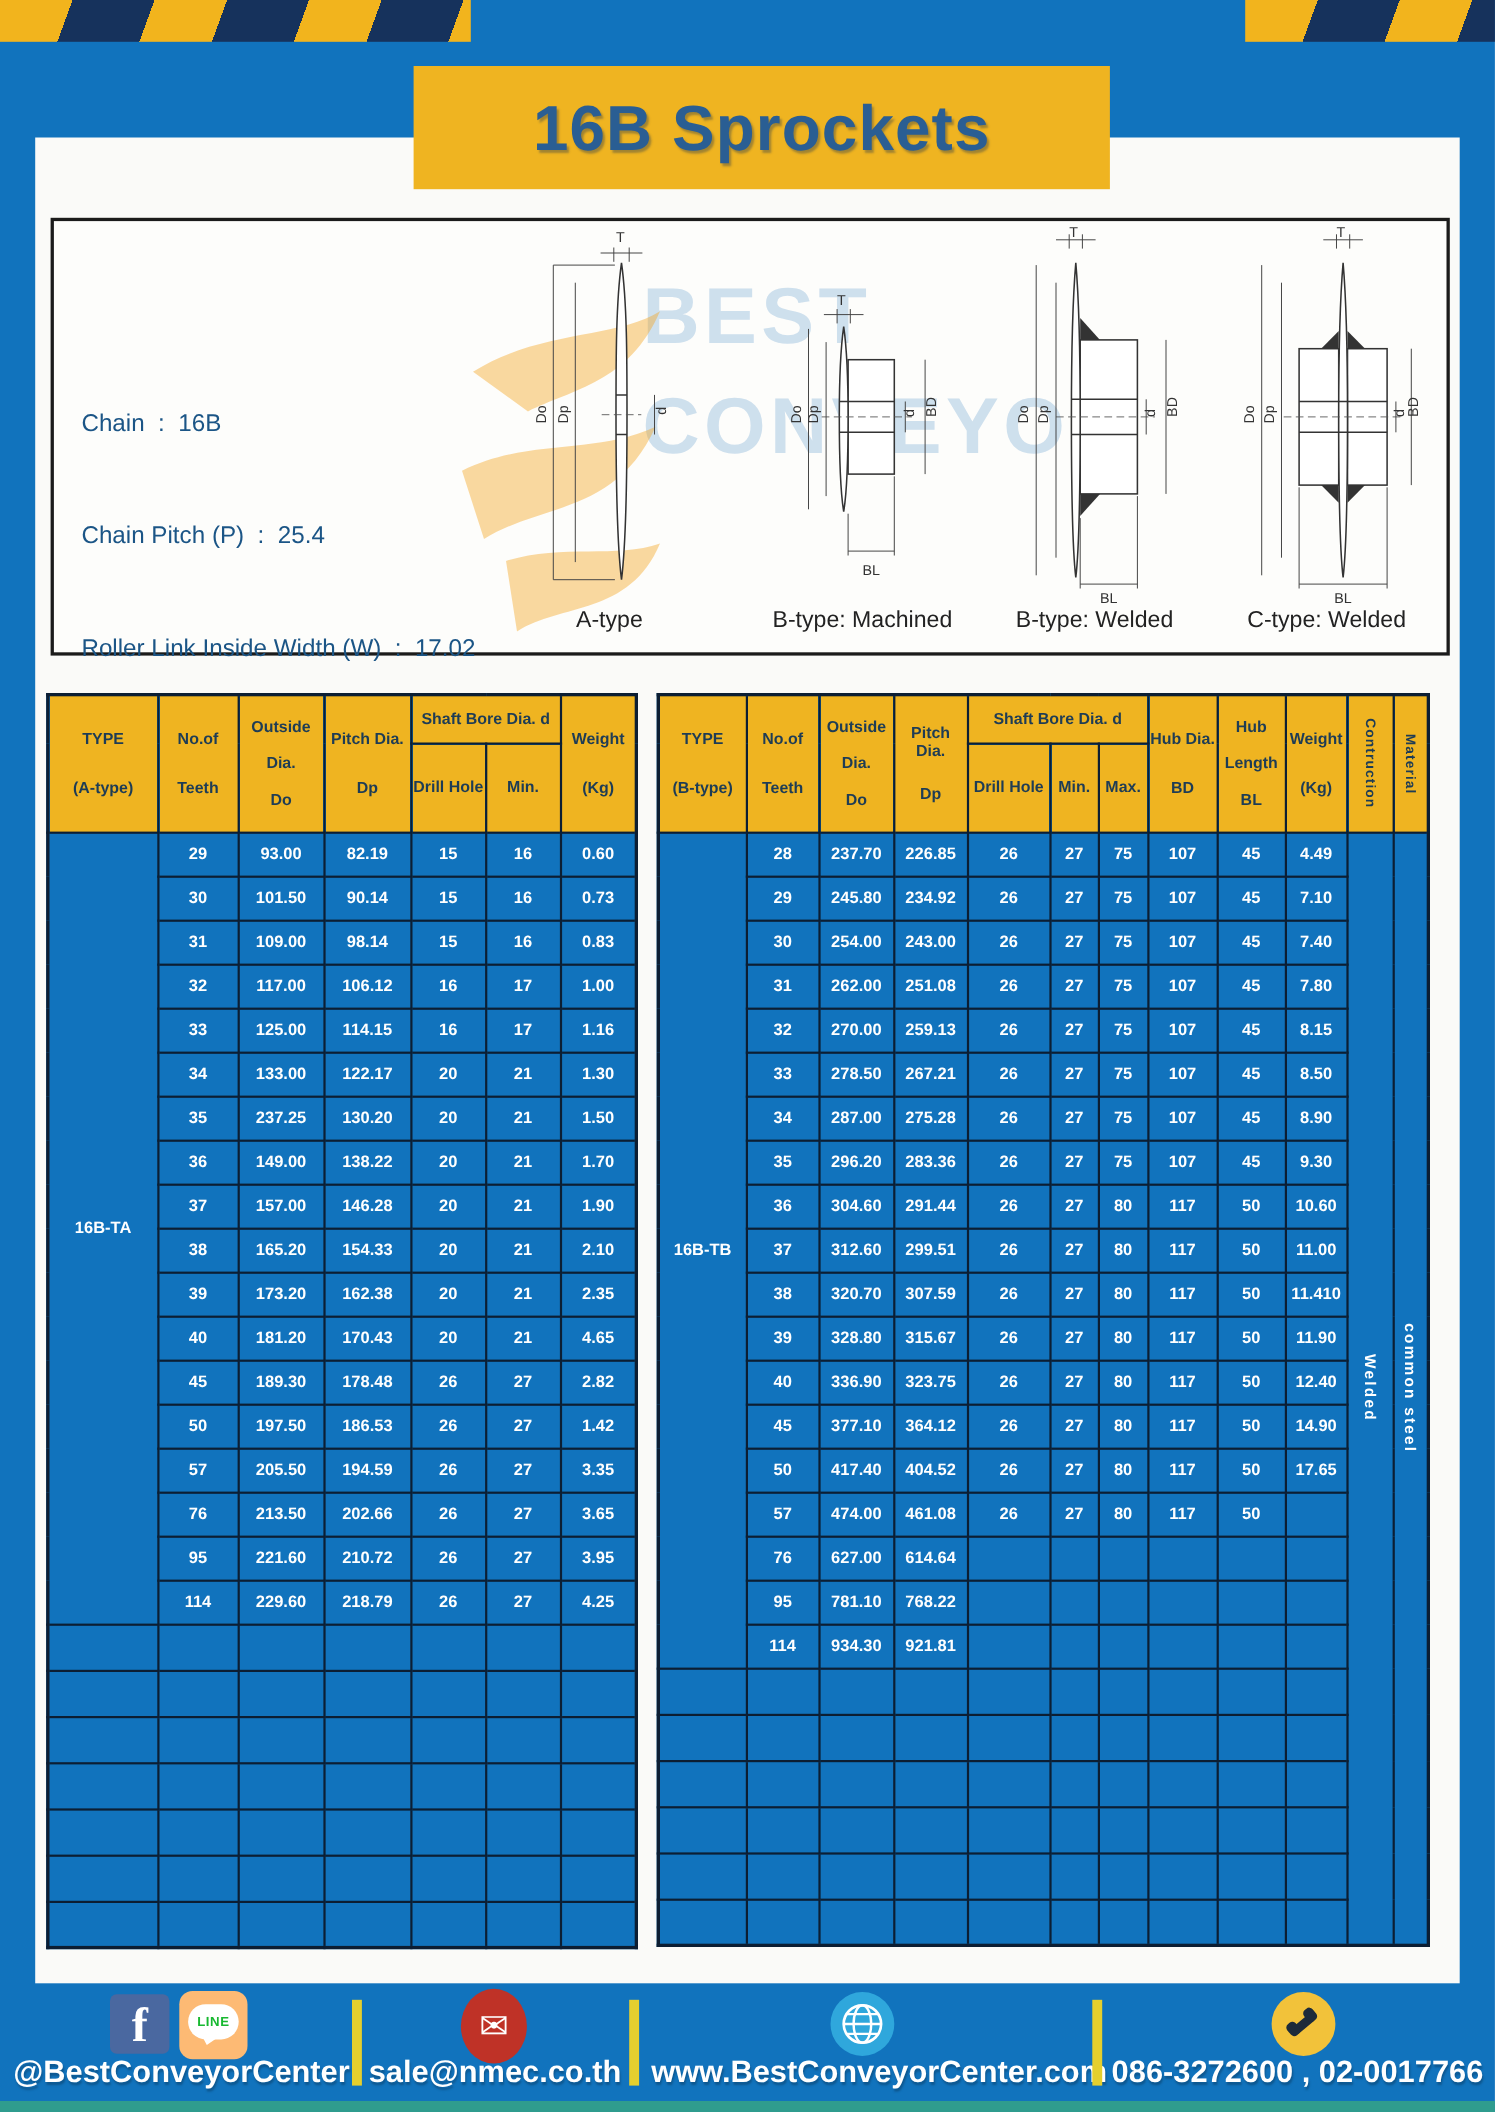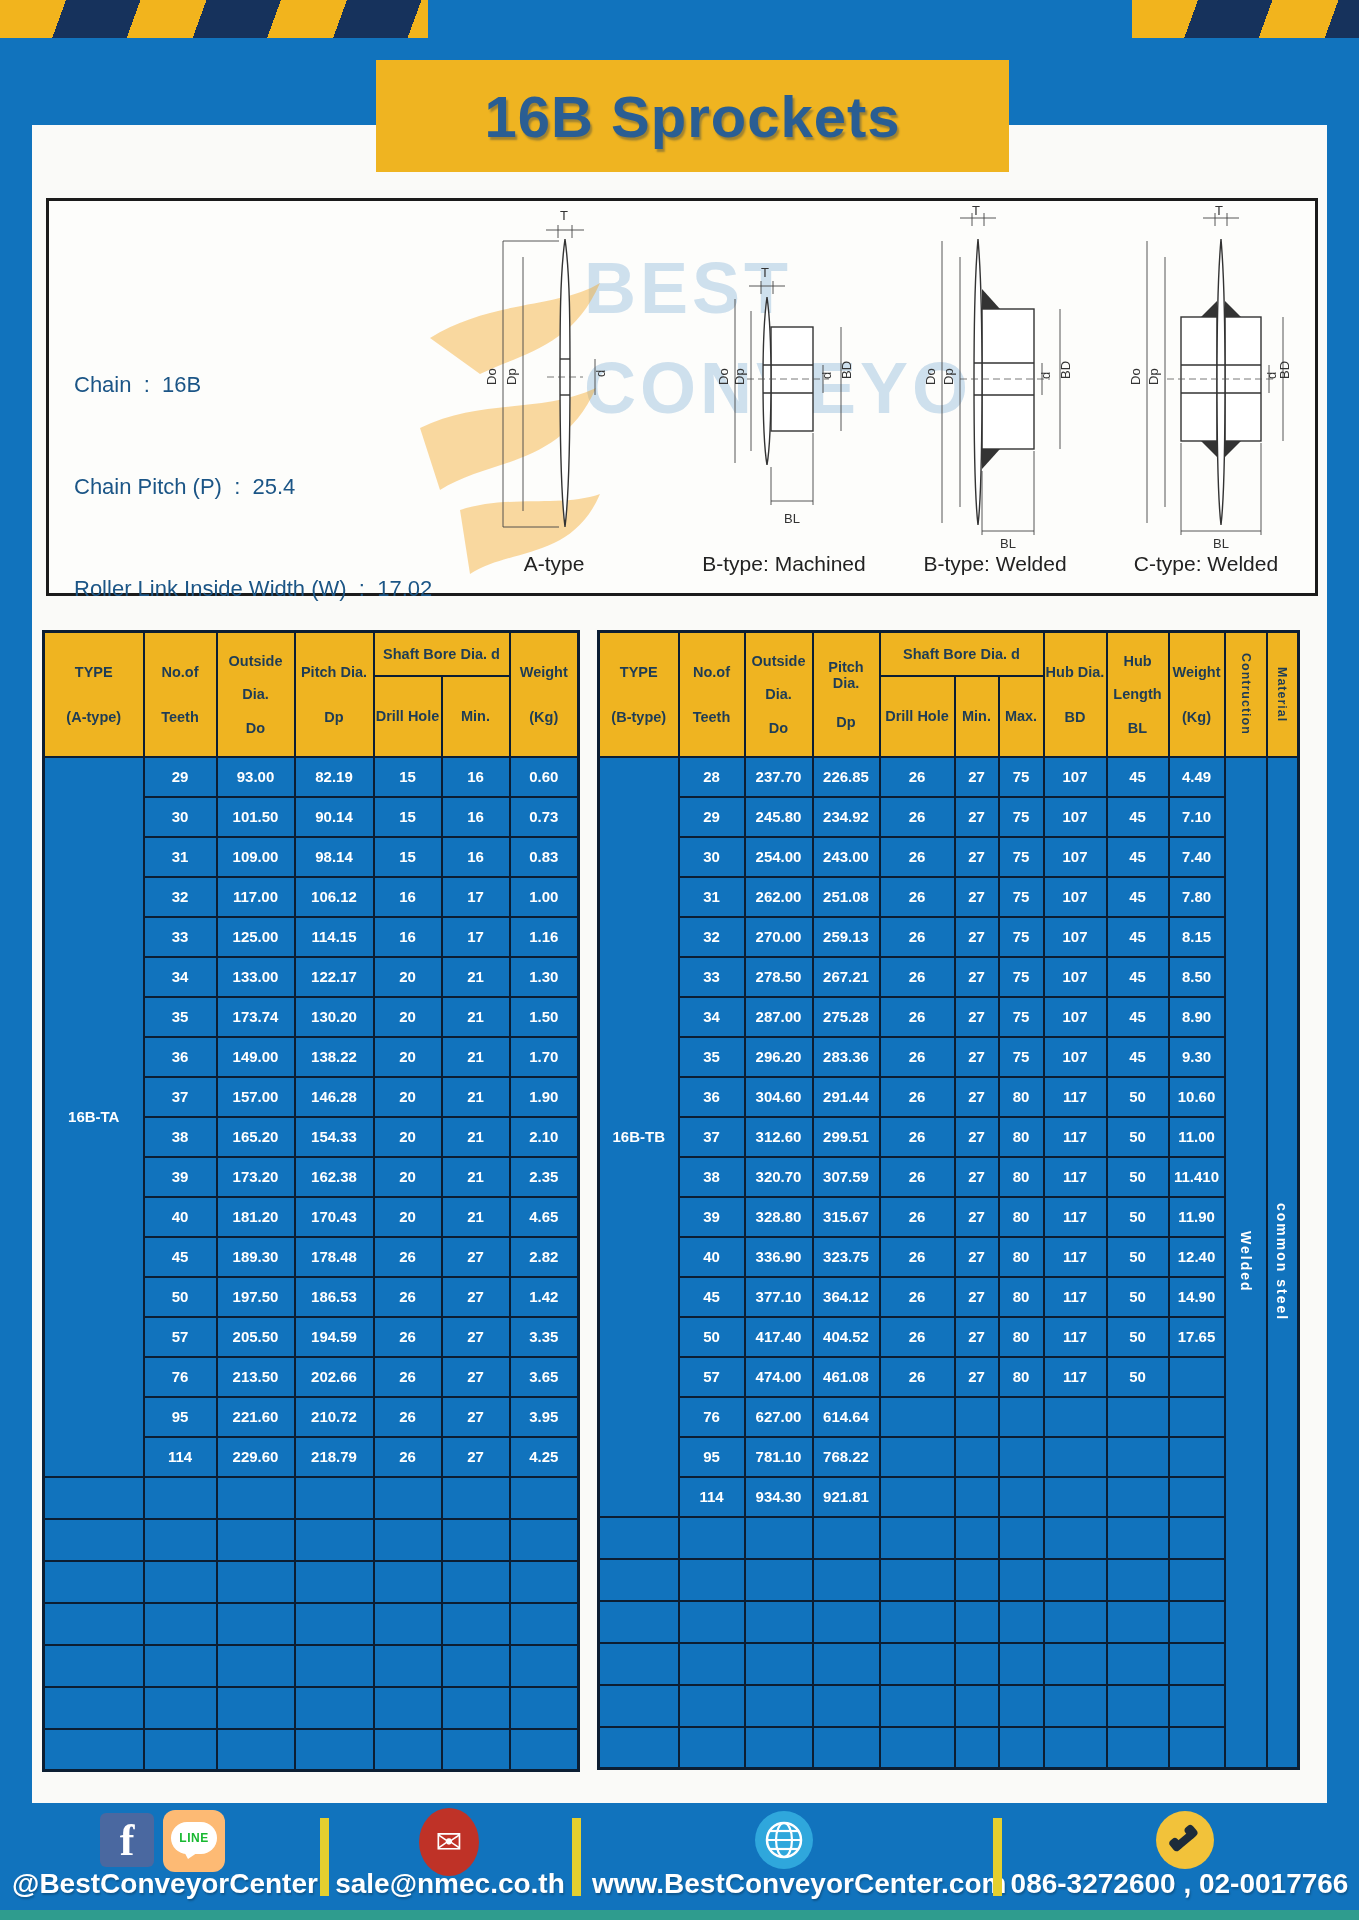--- a/index.html
+++ b/index.html
@@ -289,21 +289,21 @@
         <tr class="dr">
           <td>34</td>
           <td>133.00</td>
           <td>122.17</td>
           <td>20</td>
           <td>21</td>
           <td>1.30</td>
         </tr>
         <tr class="dr">
           <td>35</td>
-          <td>173.74</td>
+          <td>237.25</td>
           <td>130.20</td>
           <td>20</td>
           <td>21</td>
           <td>1.50</td>
         </tr>
         <tr class="dr">
           <td>36</td>
           <td>149.00</td>
           <td>138.22</td>
           <td>20</td>

